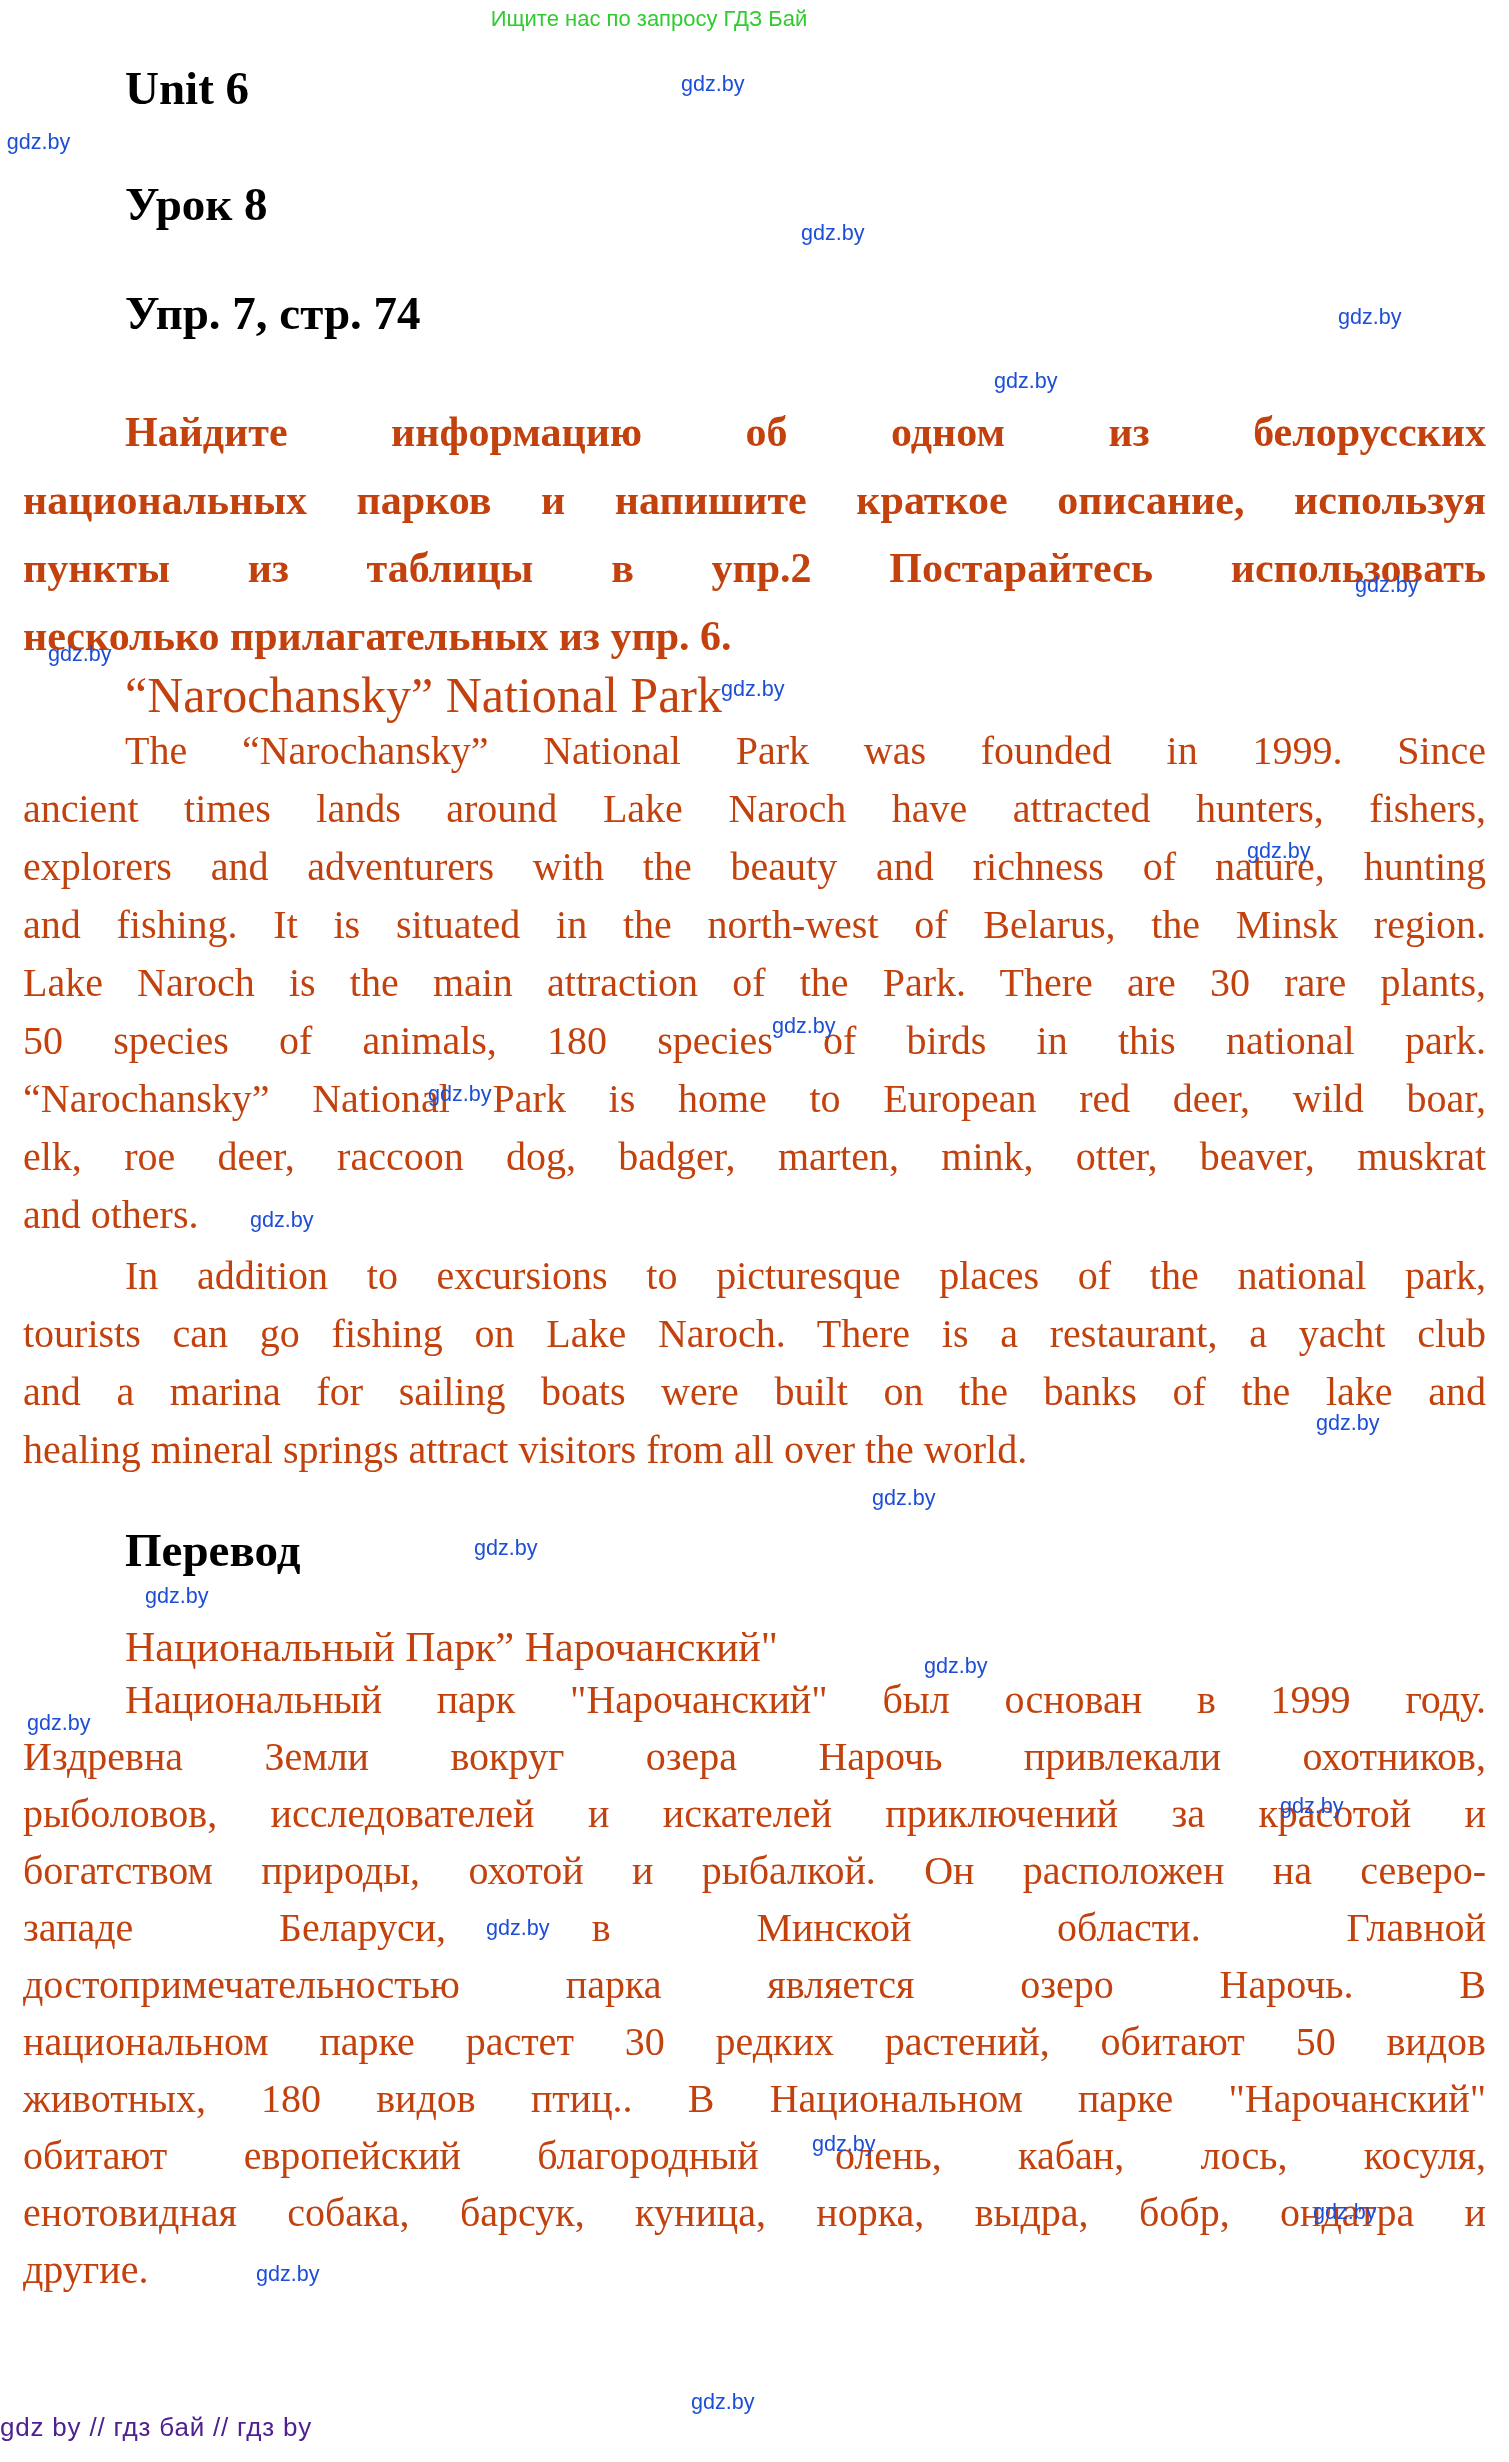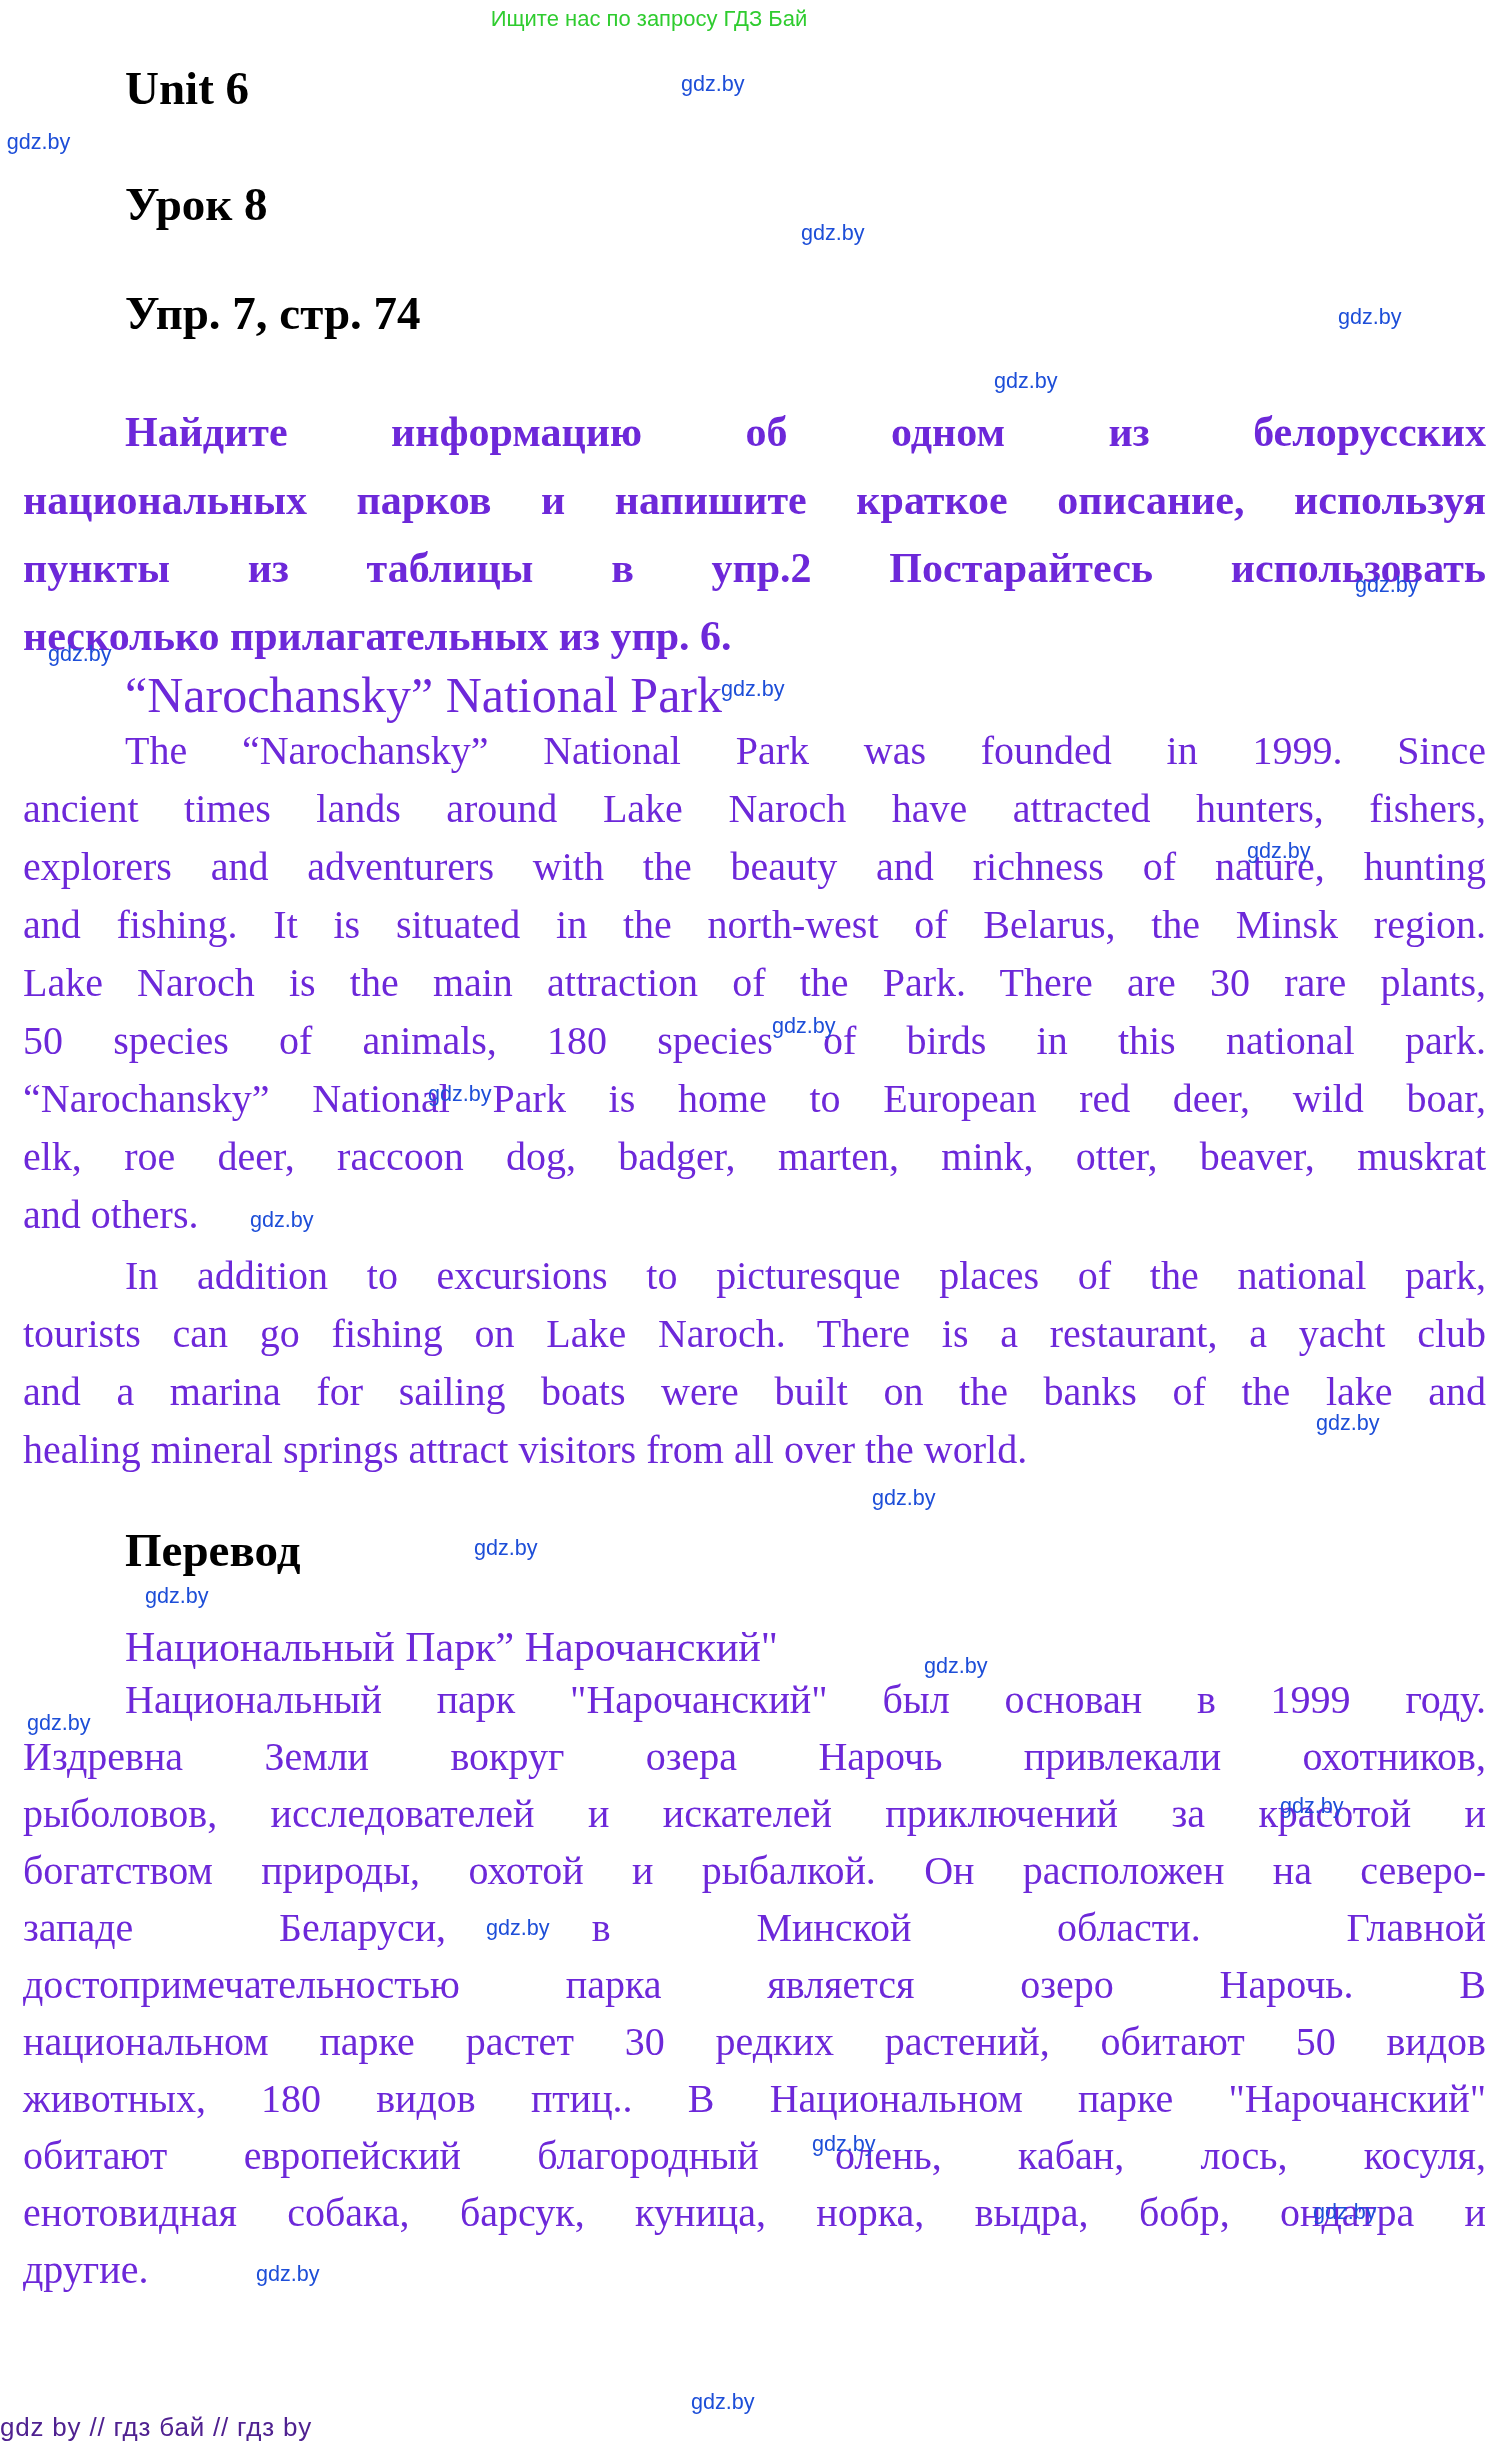--- a/index.html
+++ b/index.html
@@ -12,21 +12,21 @@
     color:var(--green,#2fcc2f);
   }
 
   .h{
     position:absolute;font-family:"Liberation Serif",serif;font-weight:bold;
     font-size:47px;line-height:1;white-space:nowrap;color:#000;
   }
 
   .block{
     position:absolute;left:23px;width:1463px;
-    font-family:"Liberation Serif",serif;font-size:40px;color:#6d28d9;
+    font-family:"Liberation Serif",serif;font-size:40px;color:#c2410c;
   }
   .block.bold{font-weight:bold;font-size:42px;}
 
   .line{line-height:58px;height:58px;white-space:nowrap;text-align:left;}
   .task .line{line-height:68px;height:68px;}
   .tight .line{line-height:57px;height:57px;}
   .line.j{
     text-align:justify;text-align-last:justify;-moz-text-align-last:justify;
     white-space:normal;
   }

